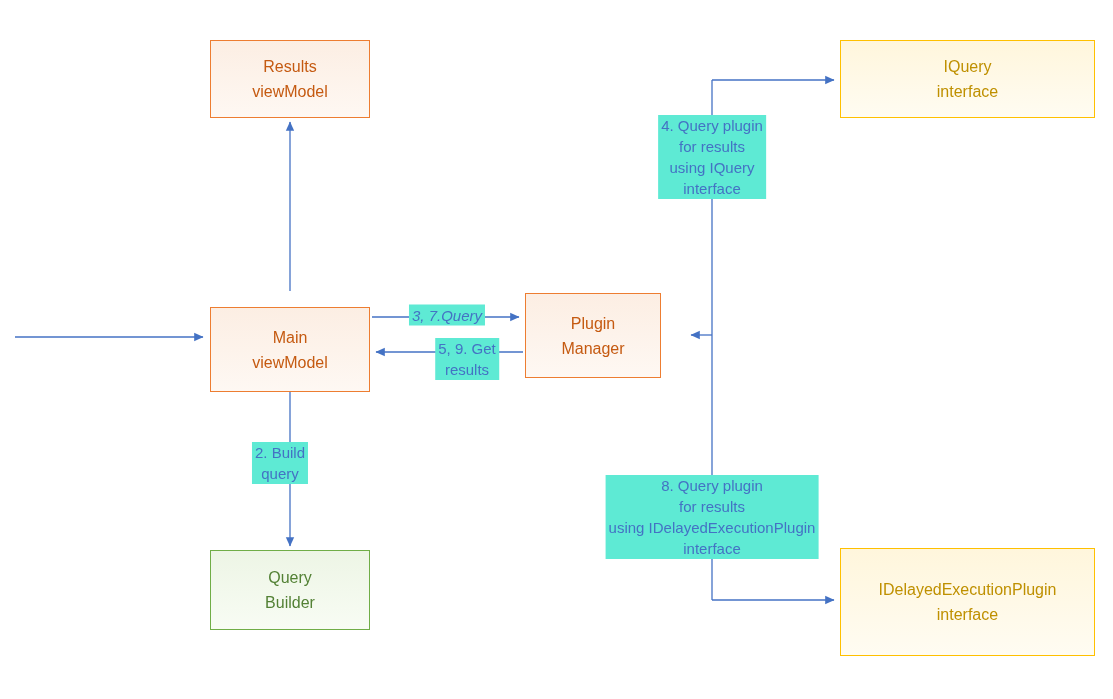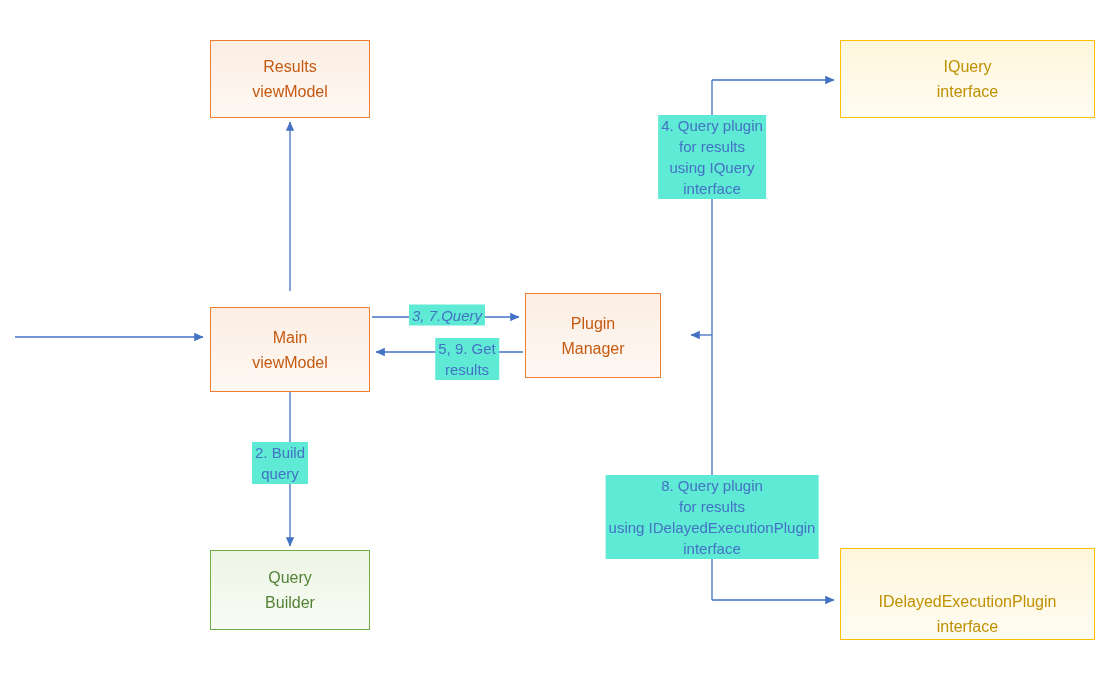--- a/index.html
+++ b/index.html
@@ -110,21 +110,21 @@
   <div class="node orange" style="left:525px; top:293px; width:136px; height:85px;">
     <span>Plugin
 Manager</span>
   </div>
 
   <div class="node green" style="left:210px; top:550px; width:160px; height:80px;">
     <span>Query
 Builder</span>
   </div>
 
-  <div class="node gold" style="left:840px; top:548px; width:255px; height:92px;align-items:flex-end;">
+  <div class="node gold" style="left:840px; top:548px; width:255px; height:108px;">
     <span>IDelayedExecutionPlugin
 interface</span>
   </div>
 
 
 
   <div class="edge-label" style="left:447px; top:315px;font-style:italic;">3, 7.Query</div>
 
   <div class="edge-label" style="left:467px; top:359px;">5, 9. Get
 results</div>

